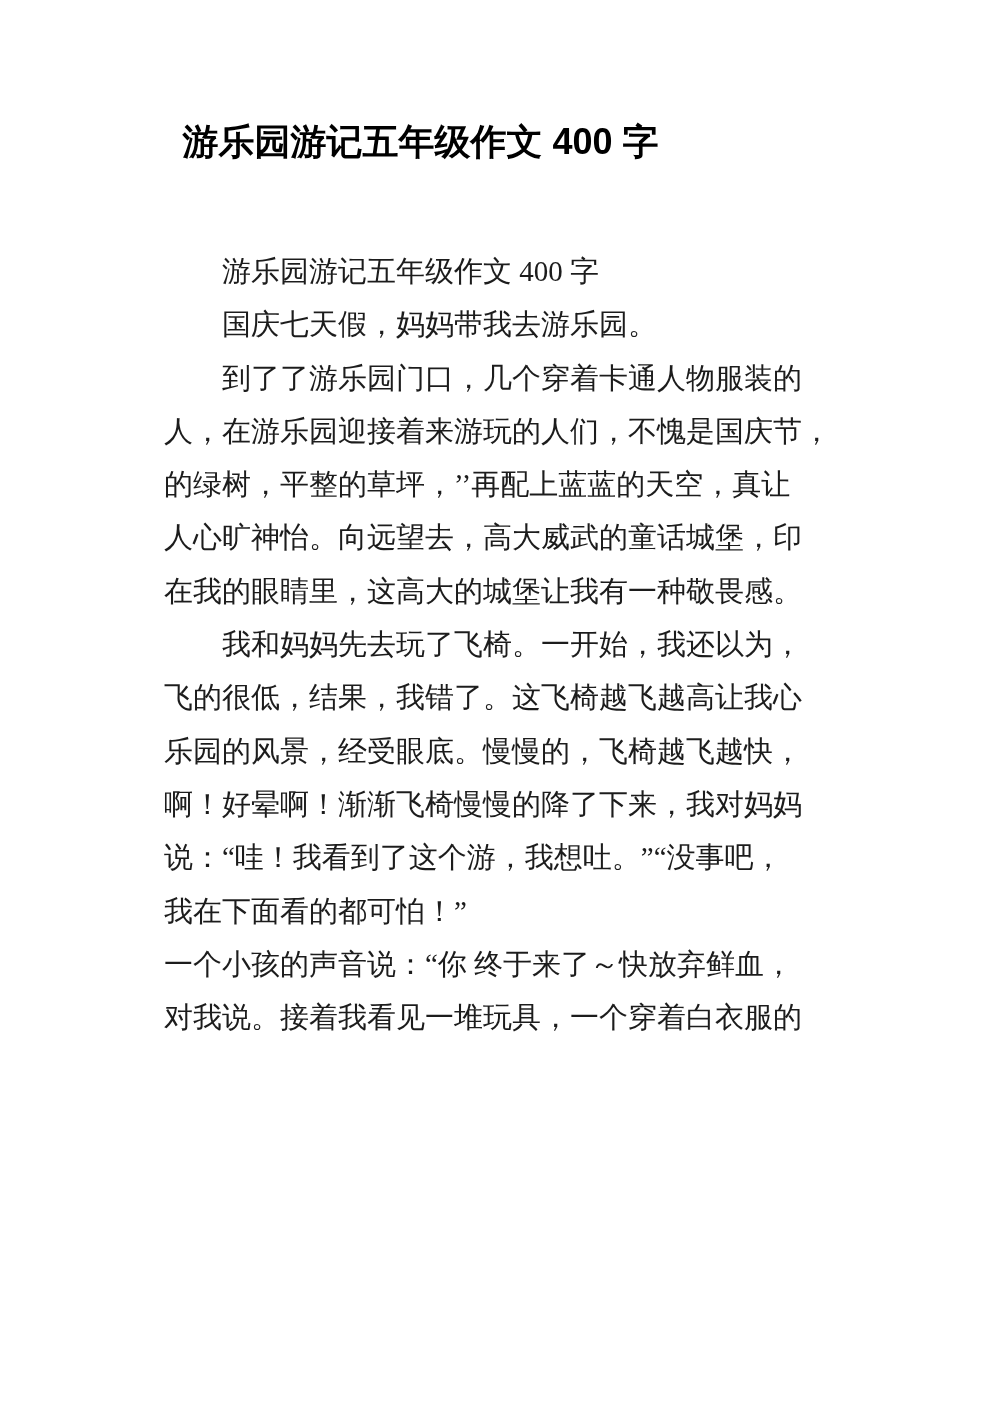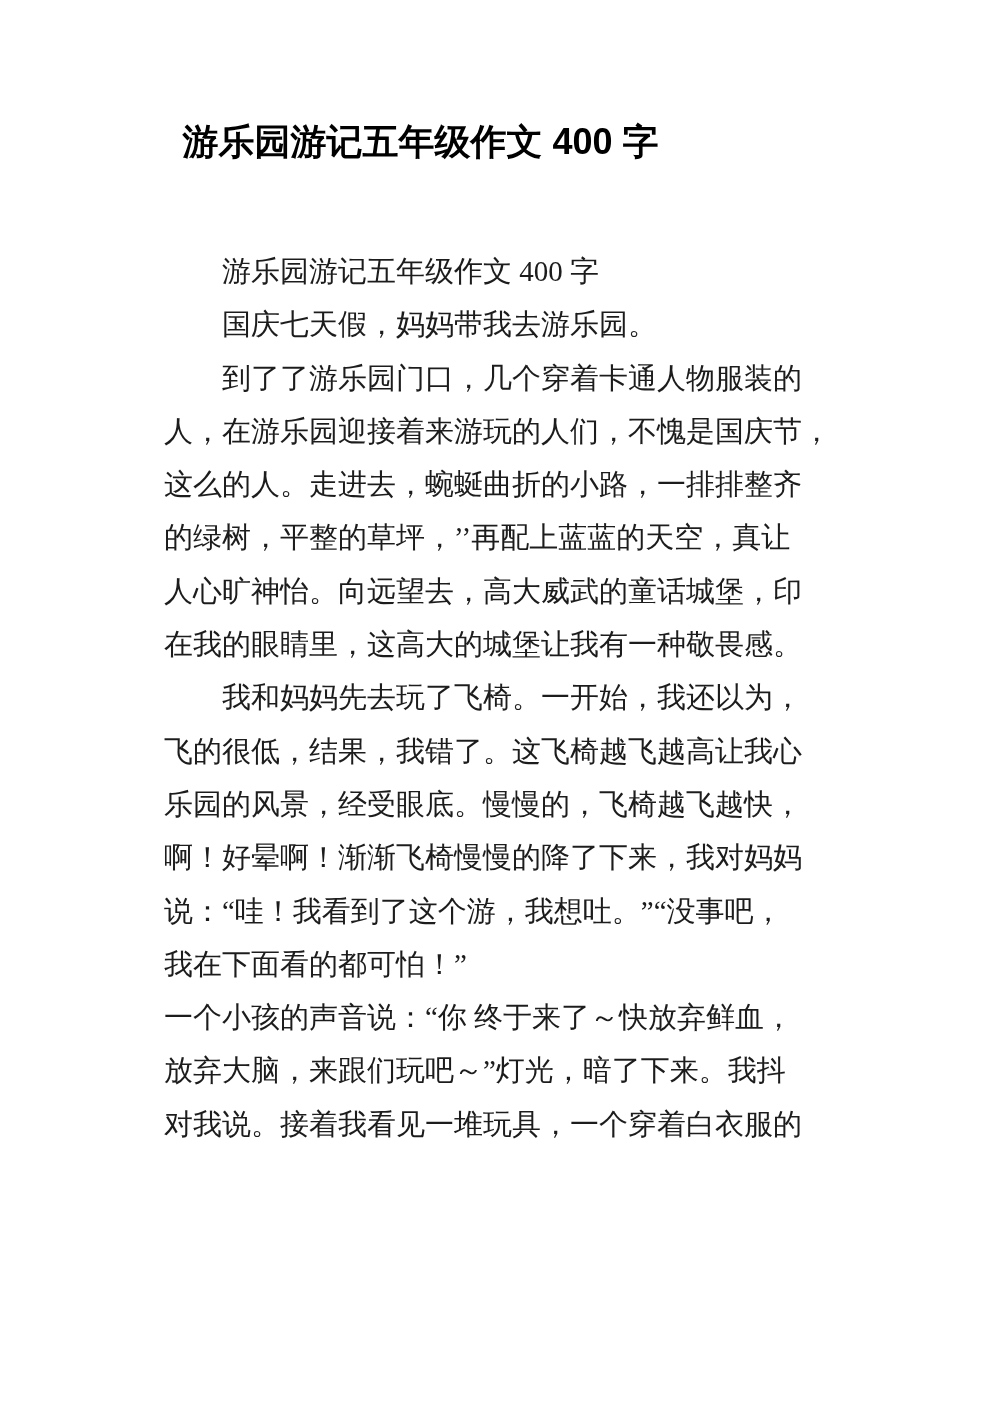--- a/index.html
+++ b/index.html
@@ -51,27 +51,25 @@
 </head>
 <body>
 
 <main class="page">
   <h1 class="doc-title">游乐园游记五年级作文 400 字</h1>
   <div class="doc-body" id="doc-body">
       <div class="text-line indent">游乐园游记五年级作文 400 字</div>
       <div class="text-line indent">国庆七天假，妈妈带我去游乐园。</div>
       <div class="text-line indent">到了了游乐园门口，几个穿着卡通人物服装的</div>
       <div class="text-line">人，在游乐园迎接着来游玩的人们，不愧是国庆节，</div>
-      <div class="text-line">这么的人。走进去，蜿蜒曲折的小路，一排排整齐</div>
       <div class="text-line">的绿树，平整的草坪，’’再配上蓝蓝的天空，真让</div>
       <div class="text-line">人心旷神怡。向远望去，高大威武的童话城堡，印</div>
       <div class="text-line">在我的眼睛里，这高大的城堡让我有一种敬畏感。</div>
       <div class="text-line indent">我和妈妈先去玩了飞椅。一开始，我还以为，</div>
       <div class="text-line">飞的很低，结果，我错了。这飞椅越飞越高让我心</div>
       <div class="text-line">乐园的风景，经受眼底。慢慢的，飞椅越飞越快，</div>
       <div class="text-line">啊！好晕啊！渐渐飞椅慢慢的降了下来，我对妈妈</div>
       <div class="text-line">说：“哇！我看到了这个游，我想吐。”“没事吧，</div>
       <div class="text-line">我在下面看的都可怕！”</div>
       <div class="text-line">一个小孩的声音说：“你 终于来了～快放弃鲜血，</div>
-      <div class="text-line">放弃大脑，来跟们玩吧～”灯光，暗了下来。我抖</div>
       <div class="text-line">对我说。接着我看见一堆玩具，一个穿着白衣服的</div>
     </div>
 </main>
 
 </body></html>

